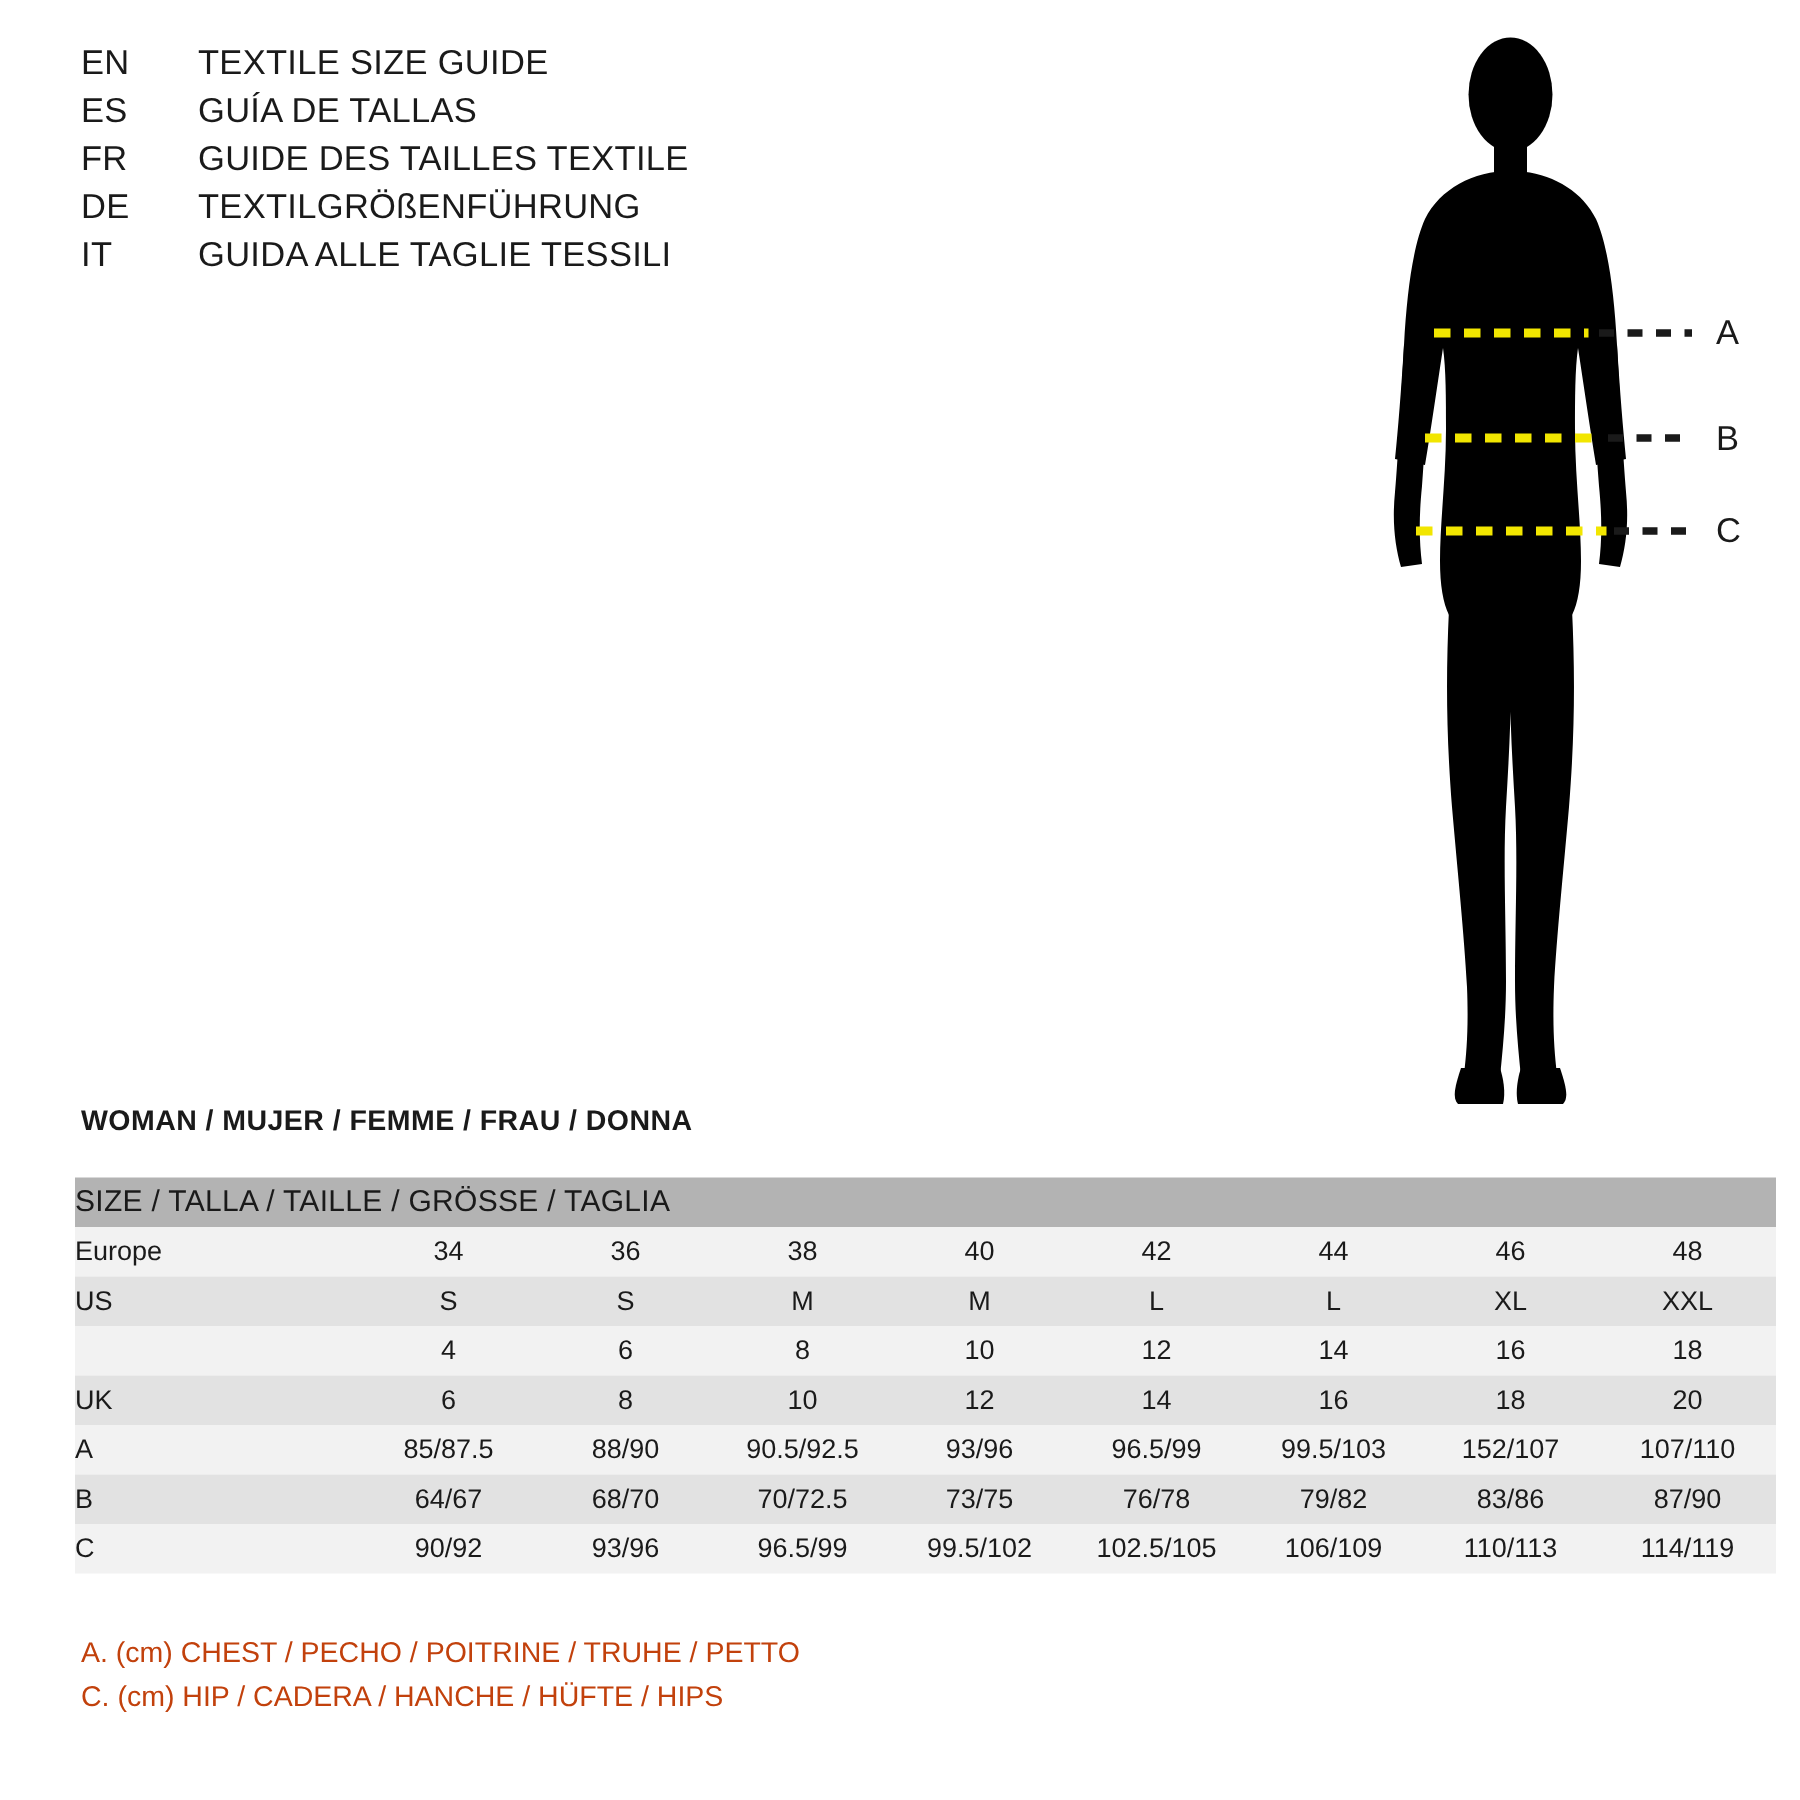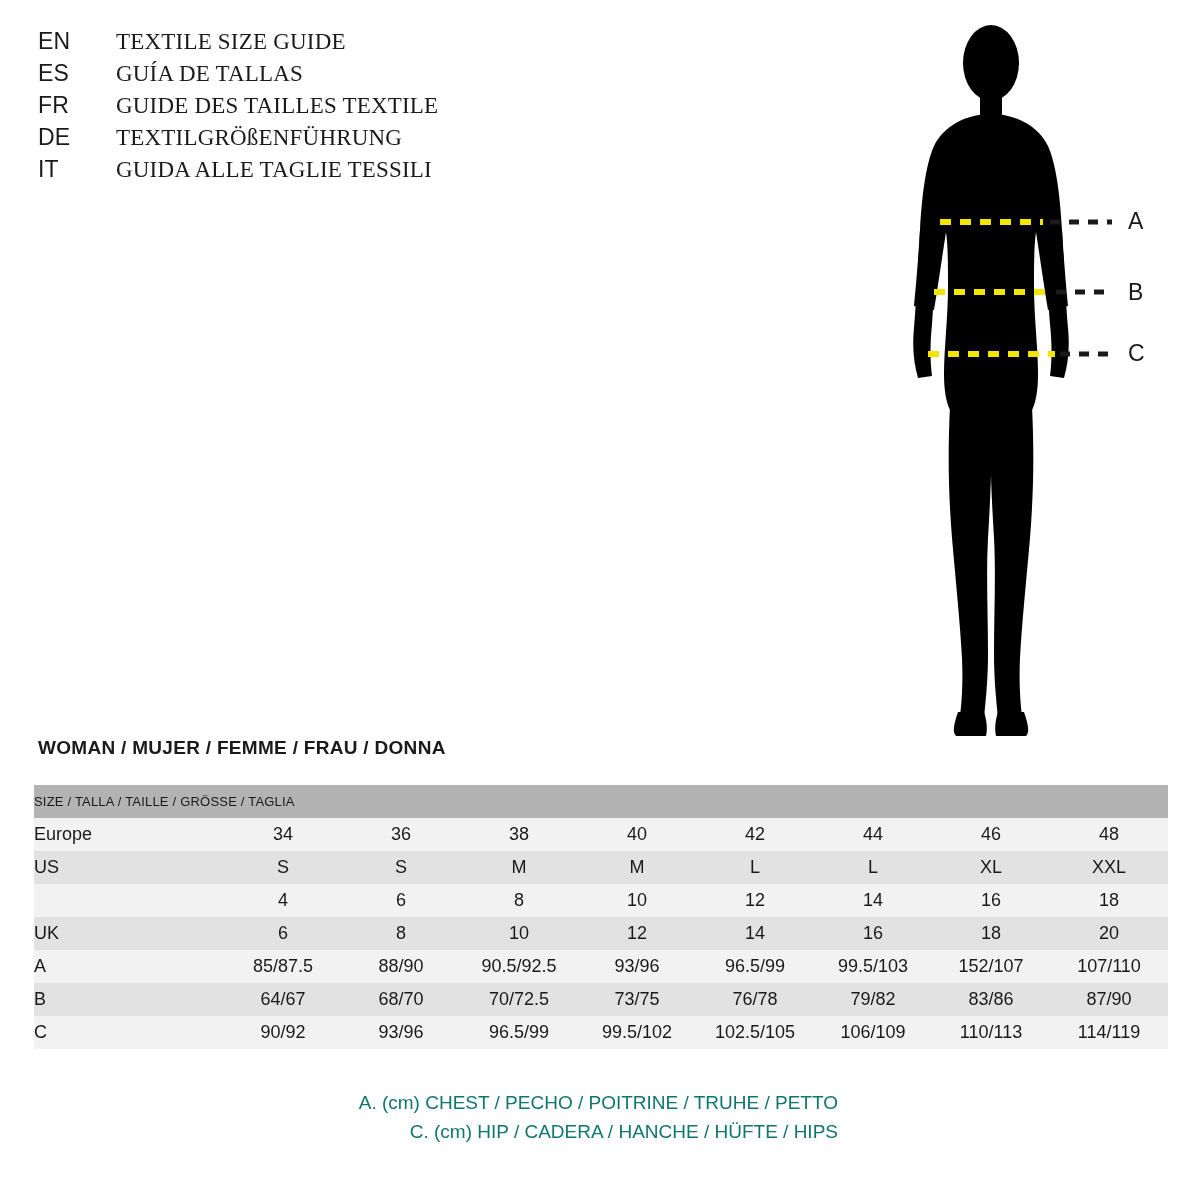--- a/index.html
+++ b/index.html
@@ -12,20 +12,21 @@
     height: 1200px;
     font-family: "Liberation Sans", sans-serif;
     color: #1a1a1a;
     position: relative;
     overflow: hidden;
   }
   .page {
     position: relative;
     width: 1120px;
     height: 1200px;
+    margin-left: 16px;
   }
 
   
   .lang-block {
     position: absolute;
     left: 38px;
     top: 28px;
     width: 560px;
   }
   .lang-row {
@@ -37,21 +38,20 @@
     font-weight: 400;
   }
   .lang-code {
     width: 78px;
     flex: 0 0 78px;
     color: #1a1a1a;
   }
   .lang-text {
     color: #1a1a1a;
     white-space: nowrap;
-    font-family: Liberation Serif, serif;
   }
 
   
   .figure-wrap {
     position: absolute;
     left: 860px;
     top: 18px;
     width: 320px;
     height: 730px;
   }
@@ -91,21 +91,21 @@
   }
   table.size-table td, table.size-table th {
     padding: 0;
     height: 33px;
     font-weight: 400;
     color: #1a1a1a;
   }
   .hdr-row td {
     background: #b3b3b3;
     font-weight: 700;
-    font-size: 13px;
+    font-size: 20px;
     text-align: left;
     padding-left: 8px;
     height: 30px;
     letter-spacing: 0.2px;
   }
   .row-light td { background: #f2f2f2; }
   .row-dark td  { background: #e2e2e2; }
 
   td.label-cell {
     text-align: left;
@@ -121,22 +121,21 @@
   .legend {
     position: absolute;
     left: 38px;
     top: 1092px;
     width: 800px;
   }
   .legend-row {
     font-size: 19px;
     height: 29px;
     white-space: nowrap;
-    color: #0f766e;
-    text-align: right;
+    color: #c2410c;
   }
 </style>
 </head>
 <body>
 
 <div class="page">
 
   <div class="lang-block">
     <div class="lang-row">
       <span class="lang-code">EN</span>

